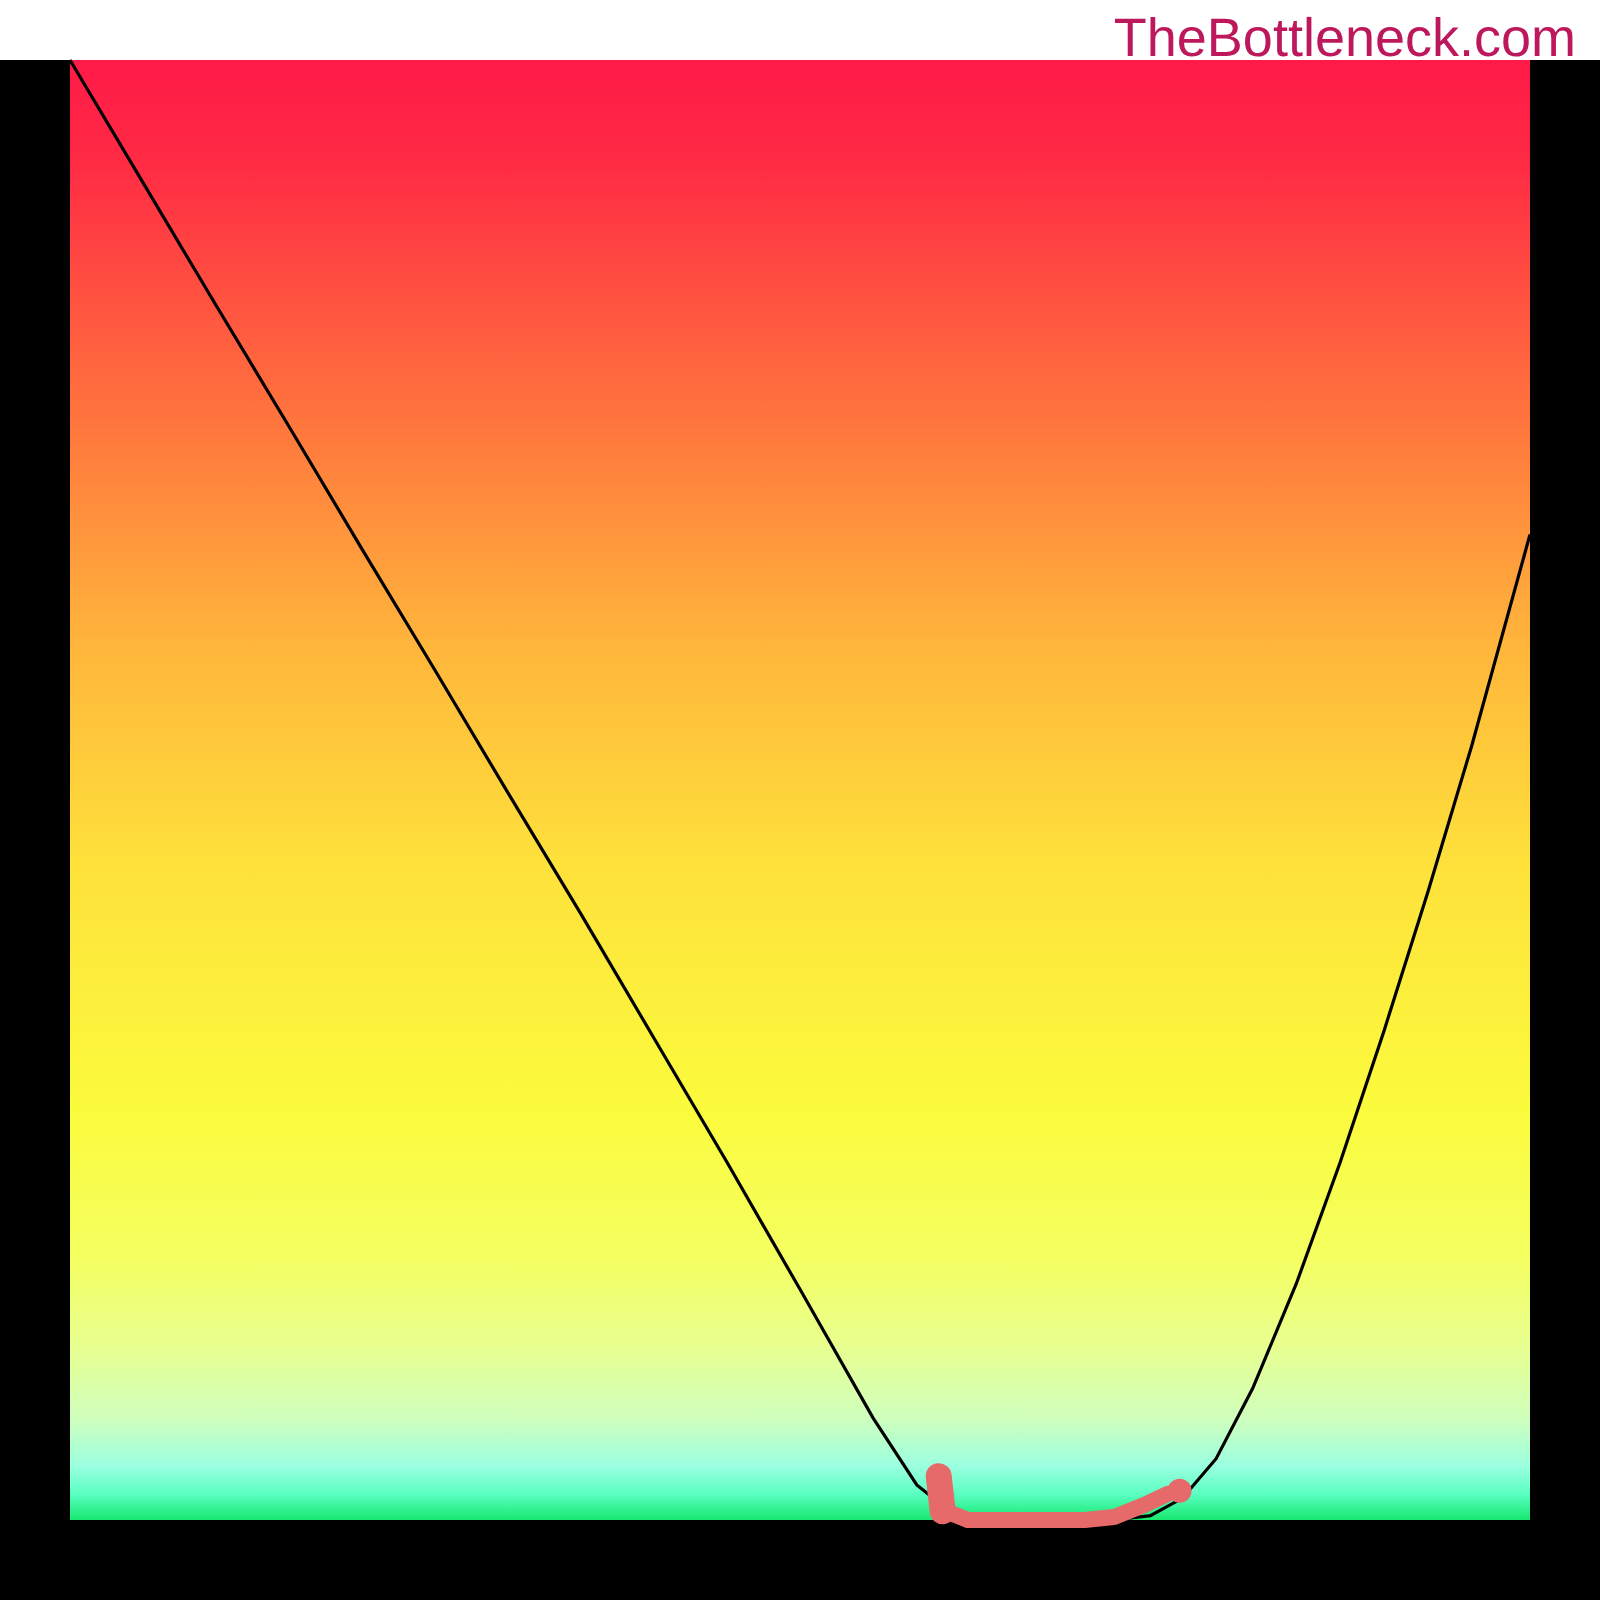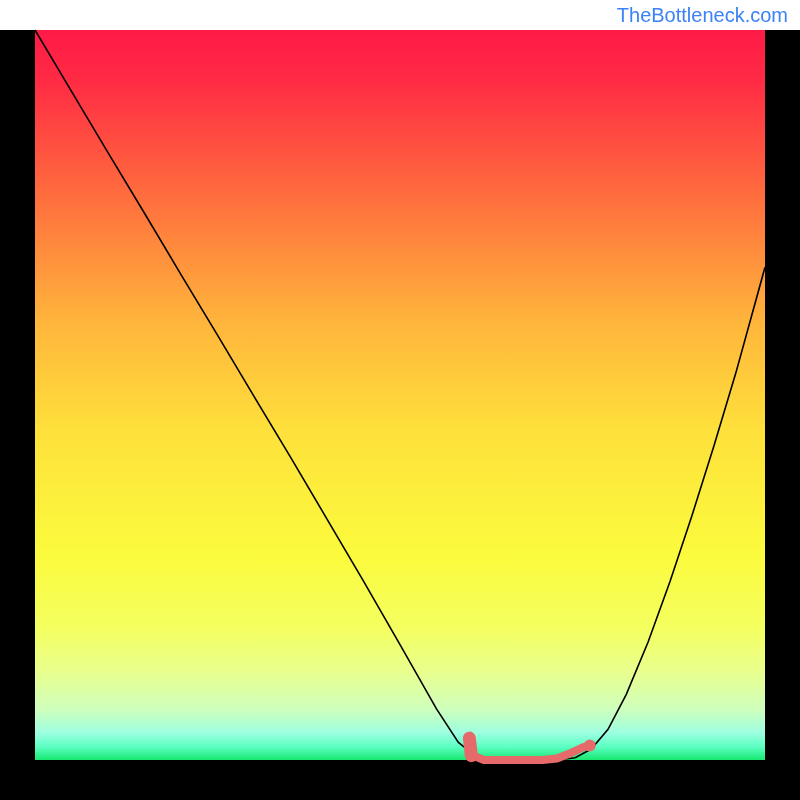--- a/index.html
+++ b/index.html
@@ -8,22 +8,22 @@
     background: #ffffff;
     width: 800px;
     height: 800px;
     position: relative;
     font-family: Arial, sans-serif;
   }
   .watermark {
     position: absolute;
     top: 4px;
     right: 12px;
-    color: #3b82f6;
-    font-size: 20px;
+    color: #be185d;
+    font-size: 27px;
     font-weight: 500;
     z-index: 10;
   }
   .chart-wrap {
     position: absolute;
     left: 0;
     top: 0;
     width: 800px;
     height: 800px;
   }

